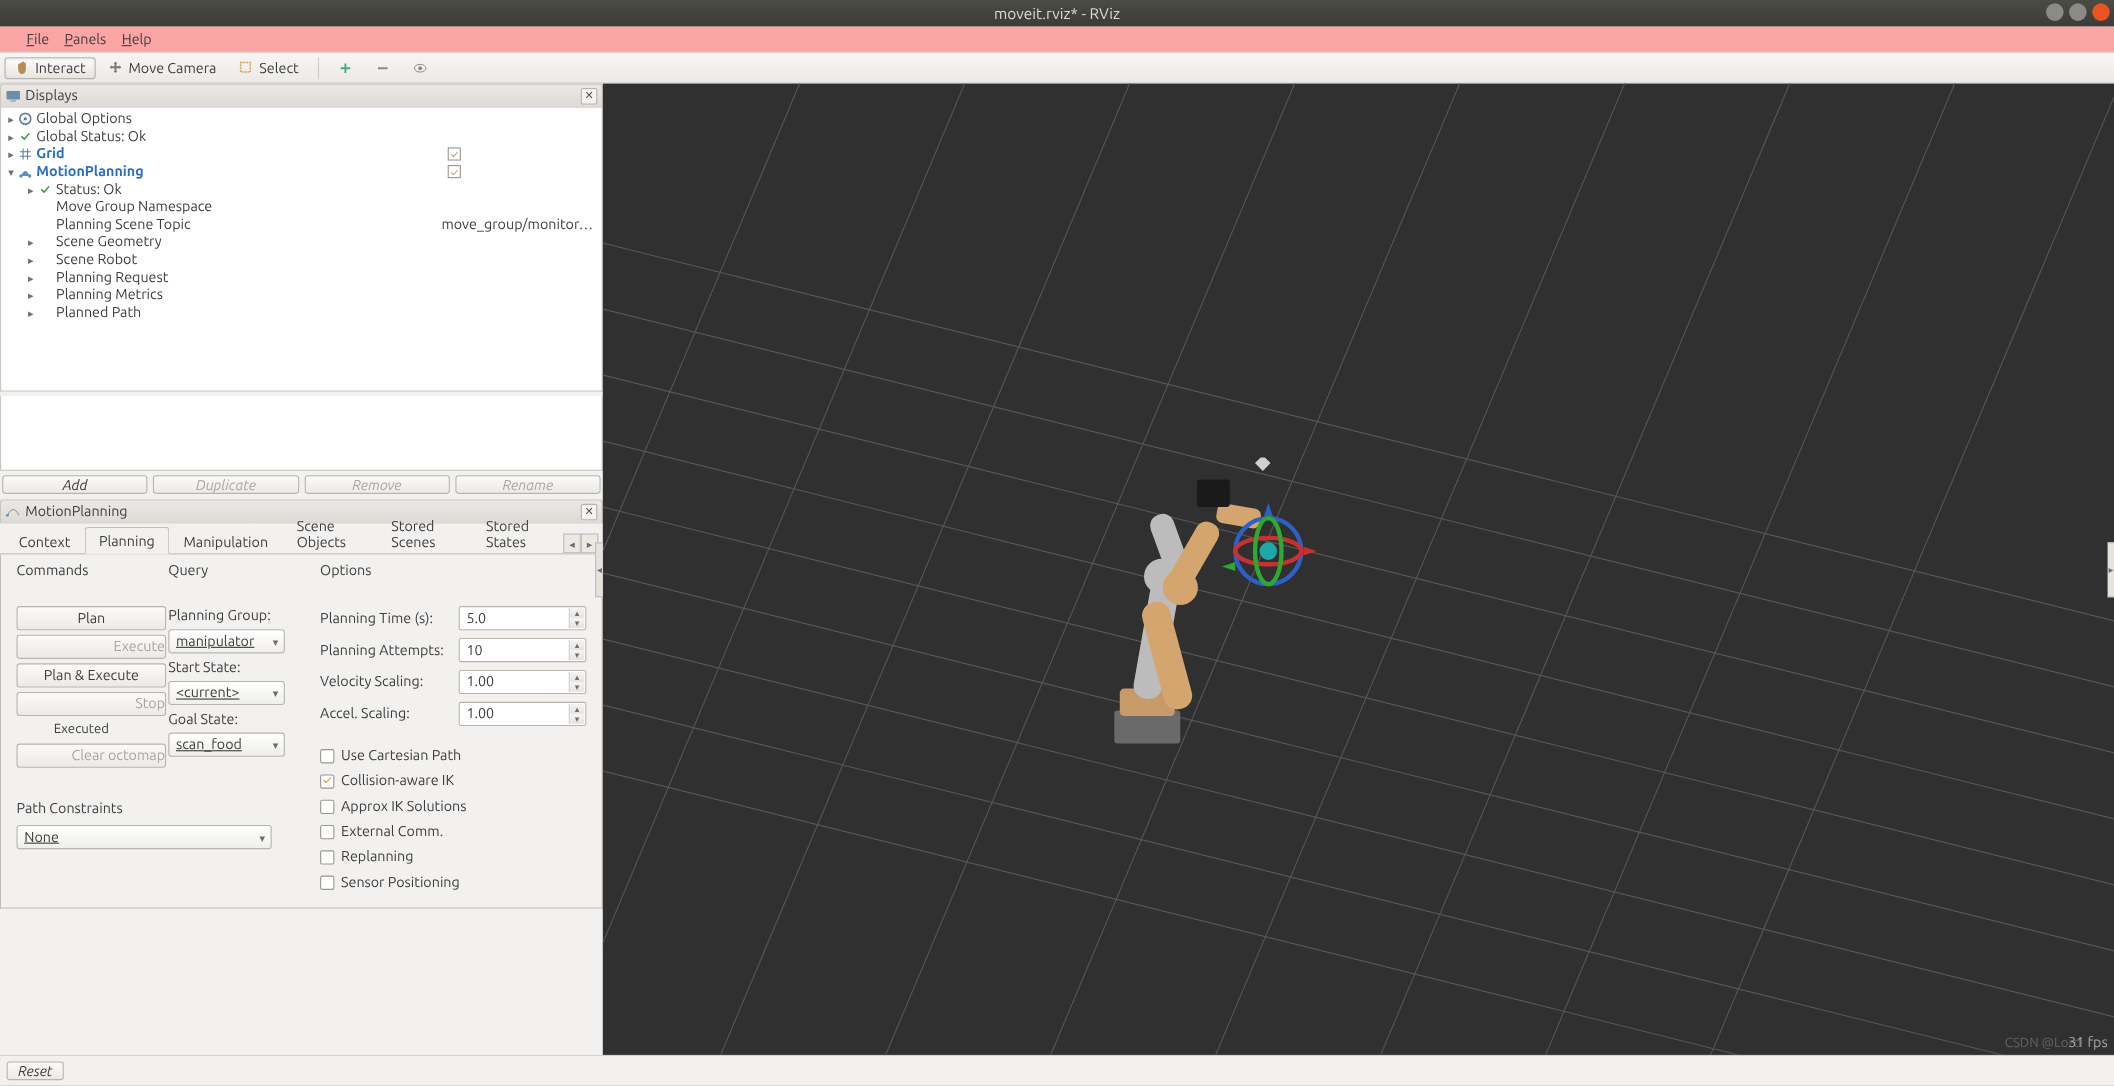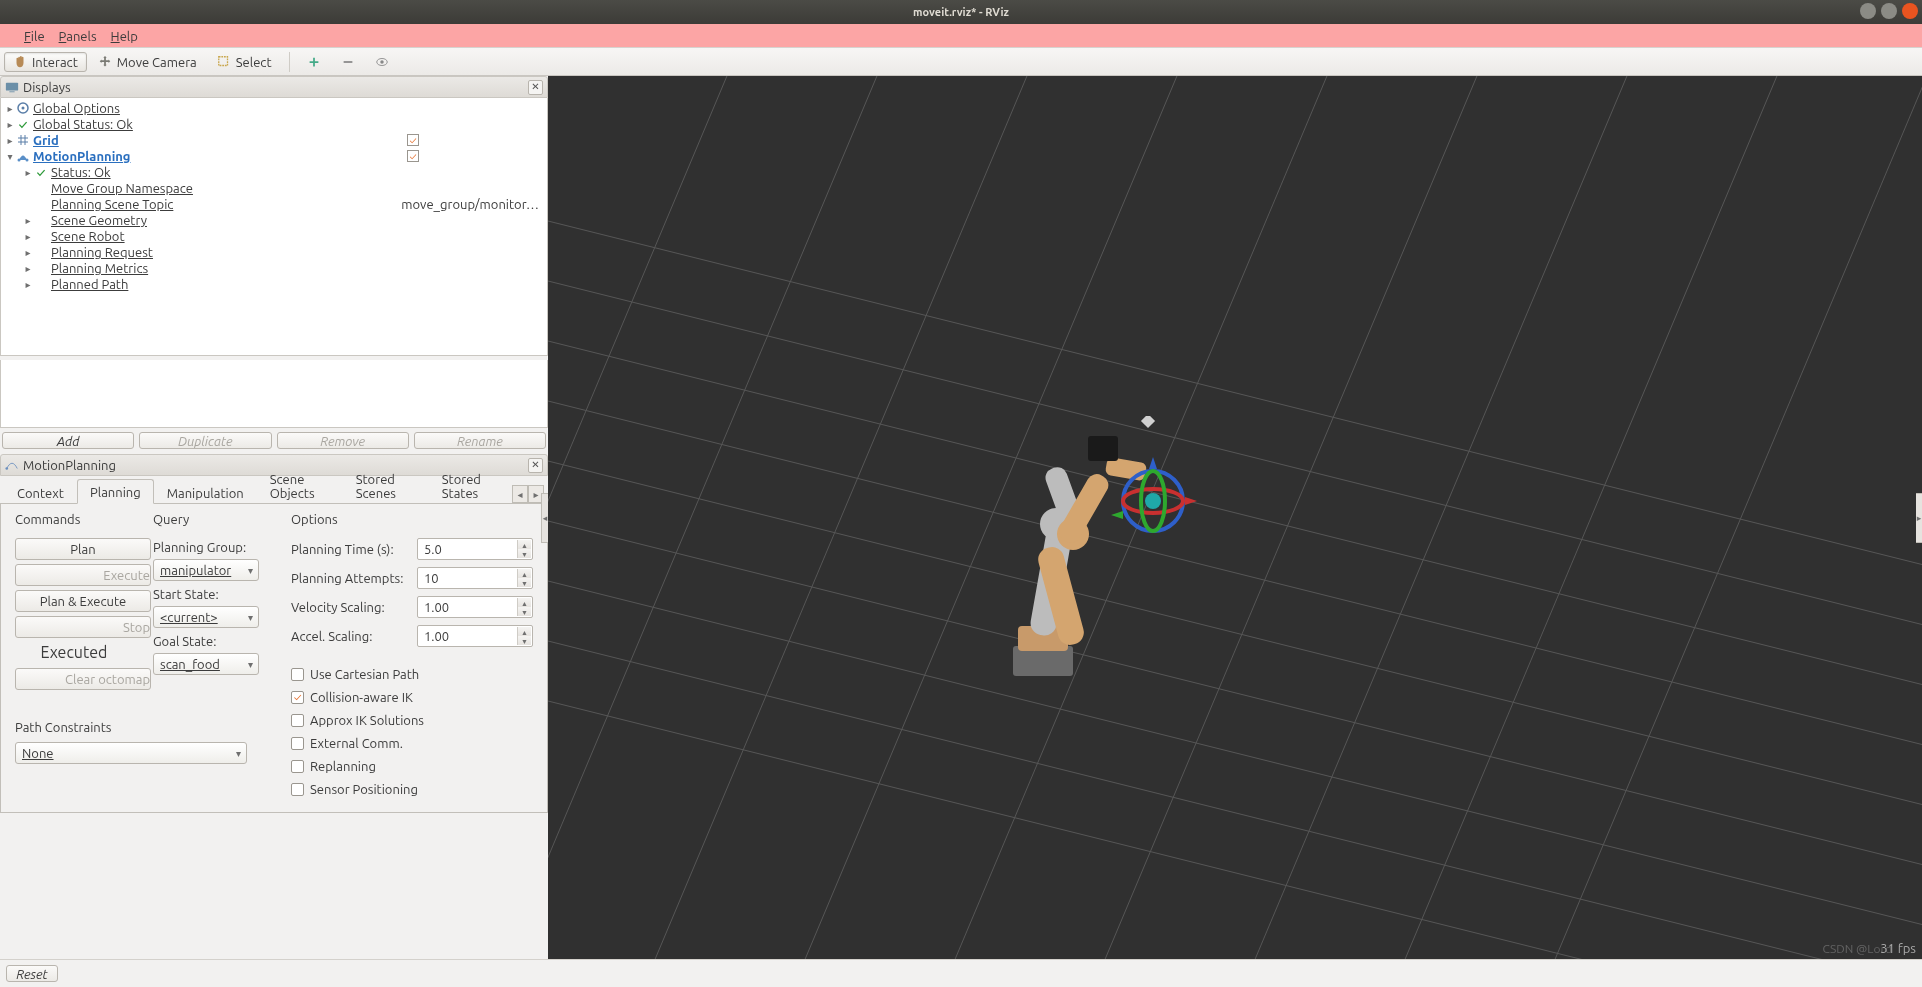--- a/index.html
+++ b/index.html
@@ -1,19 +1,19 @@
 <!DOCTYPE html>
 <html><head>
 <meta charset="utf-8">
 <style>
 * { box-sizing: border-box; margin: 0; padding: 0; font-family: "Ubuntu", "Segoe UI", sans-serif; font-size: 13px; }
 body { background: #f2f1f0; width: 1922px; height: 987px; overflow: hidden; color: #3c3c3c; }
 
 .titlebar { background: linear-gradient(#4b4b46,#3c3b37); height: 24px; color: #dfdbd2; display:flex; align-items:center; justify-content:center; position:relative; }
-.titlebar .title { font-weight: bold; font-size: 11px; }
+.titlebar .title { font-weight: normal; font-size: 14px; }
 .titlebar .winctrls { position:absolute; right:4px; top:3px; display:flex; gap:5px; }
 .titlebar .winbtn { width:16px; height:16px; border-radius:8px; display:inline-block; }
 .winbtn.min { background:#8b8b85; }
 .winbtn.max { background:#8b8b85; }
 .winbtn.close { background:#e95420; }
 
 .menubar { background:#fca5a5; height:24px; border-bottom:1px solid #d6d3cf; display:flex; align-items:center; padding:0 24px; gap:14px; }
 .menubar span { color:#3c3c3c; }
 .menubar .ul { text-decoration: underline; text-decoration-color:#3c3c3c; }
 
@@ -29,45 +29,45 @@
 
 .panel-header { background: linear-gradient(#ebe9e6,#dedbd6); border:1px solid #cac7c1; border-radius:3px 3px 0 0; height:22px; display:flex; align-items:center; padding:0 4px; justify-content:space-between; }
 .panel-header .ph-title { display:flex; align-items:center; gap:4px; font-weight:normal; }
 .ph-icon { width:14px; height:14px; }
 .panel-close { width:15px; height:15px; border:1px solid #b8b4ad; border-radius:2px; display:flex; align-items:center; justify-content:center; font-size:10px; line-height:10px; color:#555; background:#f5f4f2; }
 
 .displays-tree { background:#fff; border:1px solid #cac7c1; border-top:none; height:258px; overflow:auto; padding:2px 0; position:relative; }
 .tree-row { display:flex; align-items:center; height:16px; padding-left:4px; white-space:nowrap; }
 .tree-row .arrow { width:10px; display:inline-block; color:#6f6f6f; font-size:10px; text-align:center; }
 .tree-row .ticonw { width:16px; display:inline-flex; justify-content:center; }
-.tree-row .label { margin-left:2px;text-decoration:underline; }
+.tree-row .label { margin-left:2px; }
 .tree-row .val { position:absolute; right:8px; color:#3c3c3c; }
 .blue-bold { color:#2a6fbf; font-weight:bold; }
 .check { color:#2e9a3a; font-weight:bold; font-size:12px; }
 .cb { width:12px; height:12px; border:1px solid #9a968f; background:#fff; display:inline-flex; align-items:center; justify-content:center; font-size:10px; color:#e77433; position:absolute; right:128px; }
 
 .tree-desc { background:#fff; border:1px solid #cac7c1; border-top:none; height:68px; margin-top:4px; }
 
 .btnrow { display:flex; gap:5px; padding:4px 2px 3px 2px; }
 .qbtn { flex:1; height:17px; border:1px solid #b9b5ae; border-radius:3px; background:linear-gradient(#fbfaf9,#eceae6); color:#3c3c3c;font-style:italic; }
 .qbtn:disabled { color:#a9a6a0; }
 
 .mp-panel { margin-top:2px; }
 .tabs { background:#f2f1f0; display:flex; align-items:flex-end; border-bottom:1px solid #c2bfb9; height:28px; padding:0 4px; position:relative; }
 .tab { padding:5px 12px 4px 12px; border:1px solid transparent; border-bottom:none; color:#3c3c3c; position:relative; top:1px; border-radius:3px 3px 0 0; }
 .tab.active { background:#f2f1f0; border:1px solid #c2bfb9; border-bottom:1px solid #f2f1f0; }
 .tabscroll { margin-left:auto; display:flex; gap:0; }
 .tabscroll .ts { width:16px; height:18px; border:1px solid #bfbcb5; background:#ece9e5; font-size:10px; color:#6f6f6f; display:flex; align-items:center; justify-content:center; }
 
 .tab-body { background:#f2f1f0; border:1px solid #c2bfb9; border-top:none; padding:8px 14px 14px 14px; display:grid; grid-template-columns: 132px 132px 1fr; column-gap:6px; }
-.colh { font-weight:normal; color:#3c3c3c; margin-bottom:8px; }
+.colh { font-weight:normal; color:#3c3c3c; margin-bottom:21px; }
 .col { display:flex; flex-direction:column; gap:4px; }
 .qbtn2 { width:136px; height:22px; border:1px solid #b9b5ae; border-radius:3px; background:linear-gradient(#fbfaf9,#eceae6); color:#3c3c3c; }
 .qbtn2:disabled { color:#a9a6a0;text-align:right; }
-.qstatus { width:118px; text-align:center; color:#3c3c3c; font-size:16px; margin:1px 0 3px 0;}
+.qstatus { width:118px; text-align:center; color:#3c3c3c; font-size:12px; margin:1px 0 3px 0;}
 .flabel { color:#3c3c3c; margin-top:2px; margin-bottom:1px;}
 .combo { width:106px; height:22px; border:1px solid #b9b5ae; border-radius:3px; background:linear-gradient(#fff,#efeeea); display:flex; align-items:center; padding:0 18px 0 6px; position:relative;text-decoration:underline; }
 .combo::after { content:"▾"; position:absolute; right:5px; color:#6f6f6f; font-size:10px; }
 .opts-row { display:flex; align-items:center; gap:8px; margin-bottom:3px;}
 .opts-row label { width:118px; }
 .spin { flex:1; height:22px; border:1px solid #b9b5ae; border-radius:2px; background:#fff; display:flex; align-items:center; padding:0 16px 0 6px; position:relative; }
 .spin .sbtns { position:absolute; right:1px; top:1px; bottom:1px; width:14px; display:flex; flex-direction:column; }
 .spin .sb { flex:1; border-left:1px solid #cfccc6; font-size:7px; color:#6f6f6f; display:flex; align-items:center; justify-content:center; background:linear-gradient(#f5f4f2,#e6e3df);}
 .chk { display:flex; align-items:center; gap:6px; margin:3px 0 2px 0;}
 .chk .box { width:13px; height:13px; border:1px solid #9a968f; background:#fff; display:inline-flex; align-items:center; justify-content:center; font-size:11px; color:#e77433; border-radius:2px;}

